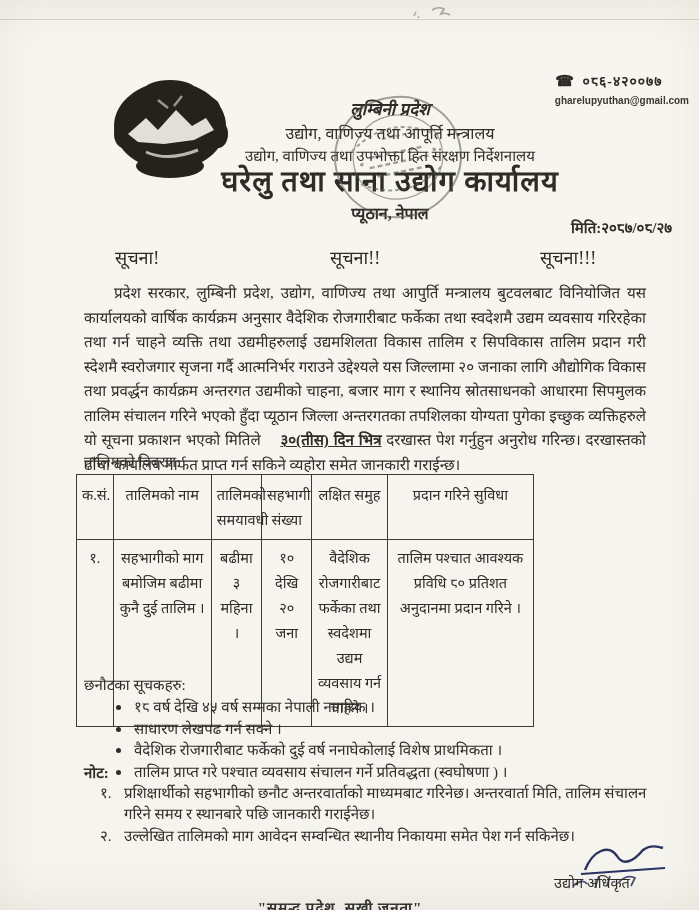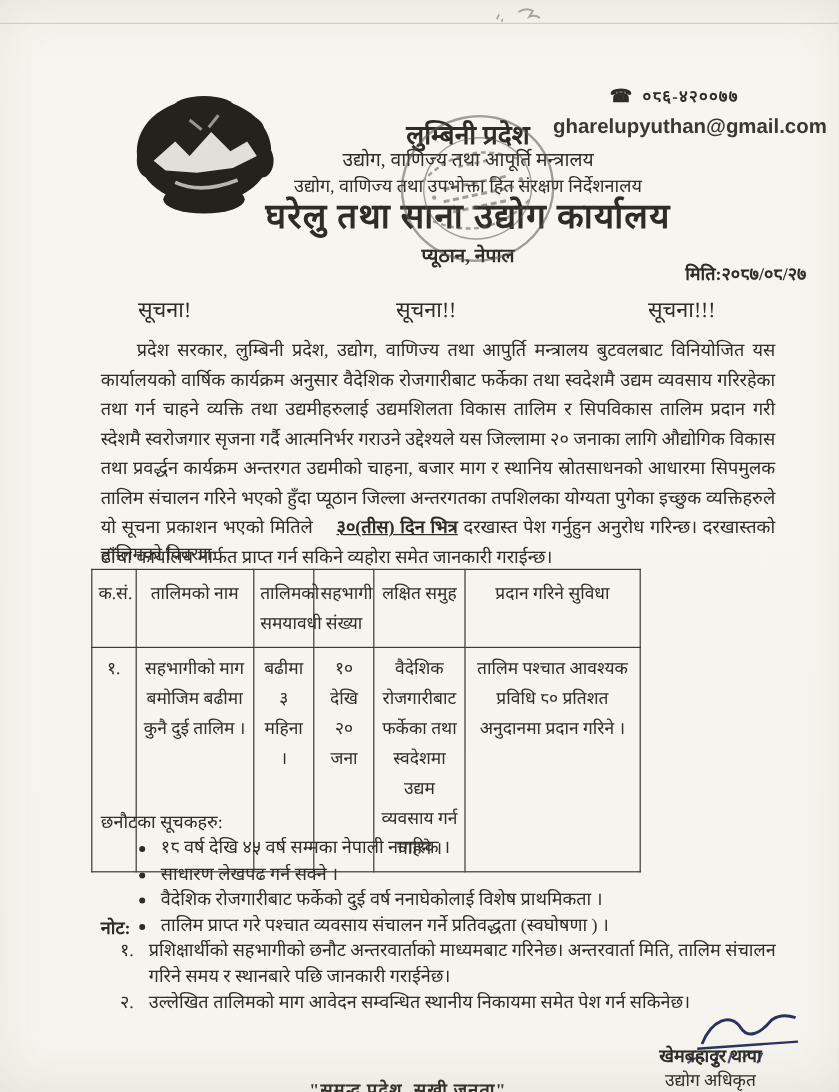--- a/index.html
+++ b/index.html
@@ -11,29 +11,29 @@
     background-image:linear-gradient(180deg,#f3f1ea 0%,#f7f5ef 6%,#f6f4ee 94%,#f2f0e9 100%);
     overflow:hidden;
     font-family:"Liberation Serif","DejaVu Serif",serif;
     color:#2e2c27;
     box-shadow:inset 0 0 40px rgba(90,85,70,.08);
   }
   .abs{position:absolute;}
   .scanline{left:0;top:19px;width:699px;height:1px;background:#c5c2b8;opacity:.75;}
   .center-col{left:110px;width:560px;text-align:center;line-height:1.25;}
   .gov{top:74px;font-size:17px;font-weight:600;letter-spacing:.5px;}
-  .prov{top:99px;font-size:22px;font-weight:600;}
+  .prov{top:99px;font-size:17px;font-weight:600;font-style:italic;}
   .ministry{top:124px;font-size:16px;}
   .directorate{top:147px;font-size:15px;}
   .office{top:163px;font-size:29px;font-weight:700;letter-spacing:1px;}
   .place{top:204px;font-size:16px;font-weight:600;}
   .contact{top:70px;right:10px;text-align:center;line-height:1.5;}
   .contact .phone{font-size:14px;font-weight:700;letter-spacing:1px;margin-right:26px;}
   .contact .phone .ph-icon{font-size:15px;margin-right:3px;}
-  .contact .email{font-family:"Liberation Sans","DejaVu Sans",sans-serif;font-size:17px;font-weight:700;color:#3a3832;}
+  .contact .email{font-family:"Liberation Sans","DejaVu Sans",sans-serif;font-size:10px;font-weight:700;color:#3a3832;}
   .dateline{top:217px;right:27px;font-size:15px;font-weight:600;}
   .notice{top:245px;font-size:18px;font-weight:400;}
   .n1{left:115px;}.n2{left:330px;}.n3{left:540px;}
   .intro{left:84px;top:281px;width:562px;font-size:15.1px;line-height:24.55px;
     text-align:justify;text-indent:30px;}
   .intro .hl{font-weight:700;text-decoration:underline;margin-left:15px;}
   .tbl-label{left:84px;top:451px;font-size:15px;}
   table.training{position:absolute;left:76px;top:474px;width:458px;border-collapse:collapse;
     font-size:14.5px;table-layout:fixed;}
   table.training th,table.training td{border:1.6px solid #3d3b34;padding:6px 5px;
@@ -185,19 +185,18 @@
       <span>उल्लेखित तालिमको माग आवेदन सम्वन्धित स्थानीय निकायमा समेत पेश गर्न सकिनेछ।</span>
     </div>
   </div>
 
   <svg class="abs sig-svg" viewBox="0 0 180 48">
     <path d="M70 28 C 78 8, 94 2, 102 14 C 108 24, 118 20, 128 8 q 8 -6 20 -2" stroke="#2a3260" stroke-width="2.4" fill="none"></path>
     <path d="M66 32 L150 26" stroke="#2a3260" stroke-width="2" fill="none"></path>
     <path d="M58 44 q10 -8 14 -2 M80 46 l4 -12 M92 44 l3 -10 M104 40 q8 -8 16 -4 l-4 8" stroke="#2a3260" stroke-width="1.8" fill="none" opacity=".85"></path>
   </svg>
   <div class="abs sig-block">
-    <div class="sig-name">खेमबहादुर थापा</div>
     <div class="sig-title">उद्योग अधिकृत</div>
   </div>
 
   <div class="abs footer-slogan">"समृद्ध प्रदेश, सुखी जनता"</div>
 
 </div>
 
 </body></html>

